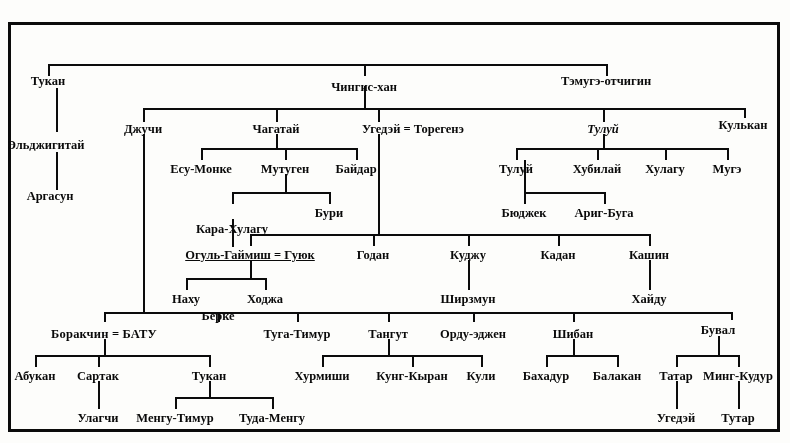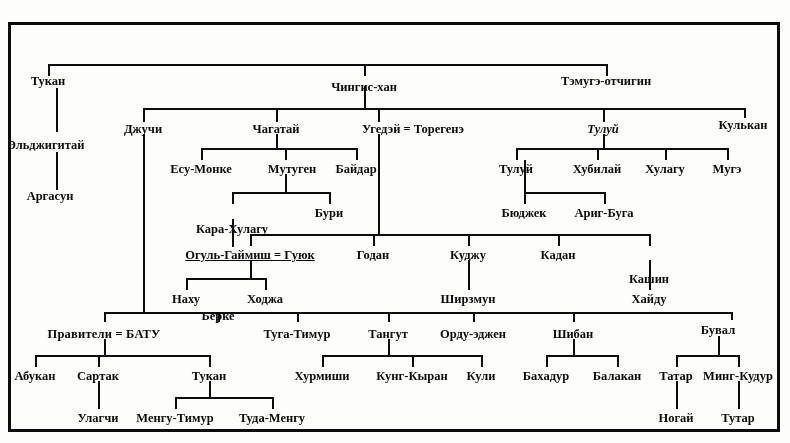--- a/index.html
+++ b/index.html
@@ -166,44 +166,44 @@
 
     <div class="node" style="left:46px;  top:138px;">Эльджигитай</div>
     <div class="node" style="left:143px; top:122px;">Джучи</div>
     <div class="node" style="left:276px; top:122px;">Чагатай</div>
     <div class="node" style="left:413px; top:122px;">Угедэй = Торегенэ</div>
     <div class="node" style="left:603px; top:122px;font-style:italic;">Тулуй</div>
     <div class="node" style="left:743px; top:118px;text-align:right;">Кулькан</div>
 
     <div class="node" style="left:50px;  top:189px;">Аргасун</div>
     <div class="node" style="left:201px; top:162px;">Есу-Монке</div>
-    <div class="node" style="left:292px; top:162px;">Мутуген</div>
+    <div class="node" style="left:285px; top:162px;">Мутуген</div>
     <div class="node" style="left:356px; top:162px;">Байдар</div>
     <div class="node" style="left:516px; top:162px;">Тулуй</div>
     <div class="node" style="left:597px; top:162px;">Хубилай</div>
     <div class="node" style="left:665px; top:162px;">Хулагу</div>
     <div class="node" style="left:727px; top:162px;">Мугэ</div>
 
     <div class="node" style="left:232px; top:222px;">Кара-Хулагу</div>
     <div class="node" style="left:329px; top:206px;">Бури</div>
     <div class="node" style="left:524px; top:206px;">Бюджек</div>
     <div class="node" style="left:604px; top:206px;">Ариг-Буга</div>
 
     <div class="node" style="left:250px; top:248px;text-decoration:underline;">Огуль-Гаймиш = Гуюк</div>
     <div class="node" style="left:373px; top:248px;">Годан</div>
     <div class="node" style="left:468px; top:248px;">Куджу</div>
     <div class="node" style="left:558px; top:248px;">Кадан</div>
-    <div class="node" style="left:649px; top:248px;margin-top:24px;">Кашин</div>
+    <div class="node" style="left:649px; top:248px;">Кашин</div>
 
     <div class="node" style="left:186px; top:292px;">Наху</div>
     <div class="node" style="left:265px; top:292px;">Ходжа</div>
     <div class="node" style="left:468px; top:292px;">Ширзмун</div>
     <div class="node" style="left:649px; top:292px;">Хайду</div>
 
-    <div class="node caps" style="left:104px; top:327px;">Правители = БАТУ</div>
+    <div class="node caps" style="left:104px; top:327px;">Боракчин = БАТУ</div>
     <div class="node" style="left:218px; top:309px;">Берке</div>
     <div class="node" style="left:297px; top:327px;">Туга-Тимур</div>
     <div class="node" style="left:388px; top:327px;">Тангут</div>
     <div class="node" style="left:473px; top:327px;">Орду-эджен</div>
     <div class="node" style="left:573px; top:327px;">Шибан</div>
     <div class="node" style="left:718px; top:323px;">Бувал</div>
 
     <div class="node" style="left:35px;  top:369px;">Абукан</div>
     <div class="node" style="left:98px;  top:369px;">Сартак</div>
     <div class="node" style="left:209px; top:369px;">Тукан</div>
@@ -211,17 +211,17 @@
     <div class="node" style="left:412px; top:369px;">Кунг-Кыран</div>
     <div class="node" style="left:481px; top:369px;">Кули</div>
     <div class="node" style="left:546px; top:369px;">Бахадур</div>
     <div class="node" style="left:617px; top:369px;">Балакан</div>
     <div class="node" style="left:676px; top:369px;">Татар</div>
     <div class="node" style="left:738px; top:369px;">Минг-Кудур</div>
 
     <div class="node" style="left:98px;  top:411px;">Улагчи</div>
     <div class="node" style="left:175px; top:411px;">Менгу-Тимур</div>
     <div class="node" style="left:272px; top:411px;">Туда-Менгу</div>
-    <div class="node" style="left:676px; top:411px;">Ногай</div>
+    <div class="node" style="left:676px; top:411px;">Угедэй</div>
     <div class="node" style="left:738px; top:411px;">Тутар</div>
   </div>
 
 </div>
 
 </body></html>

